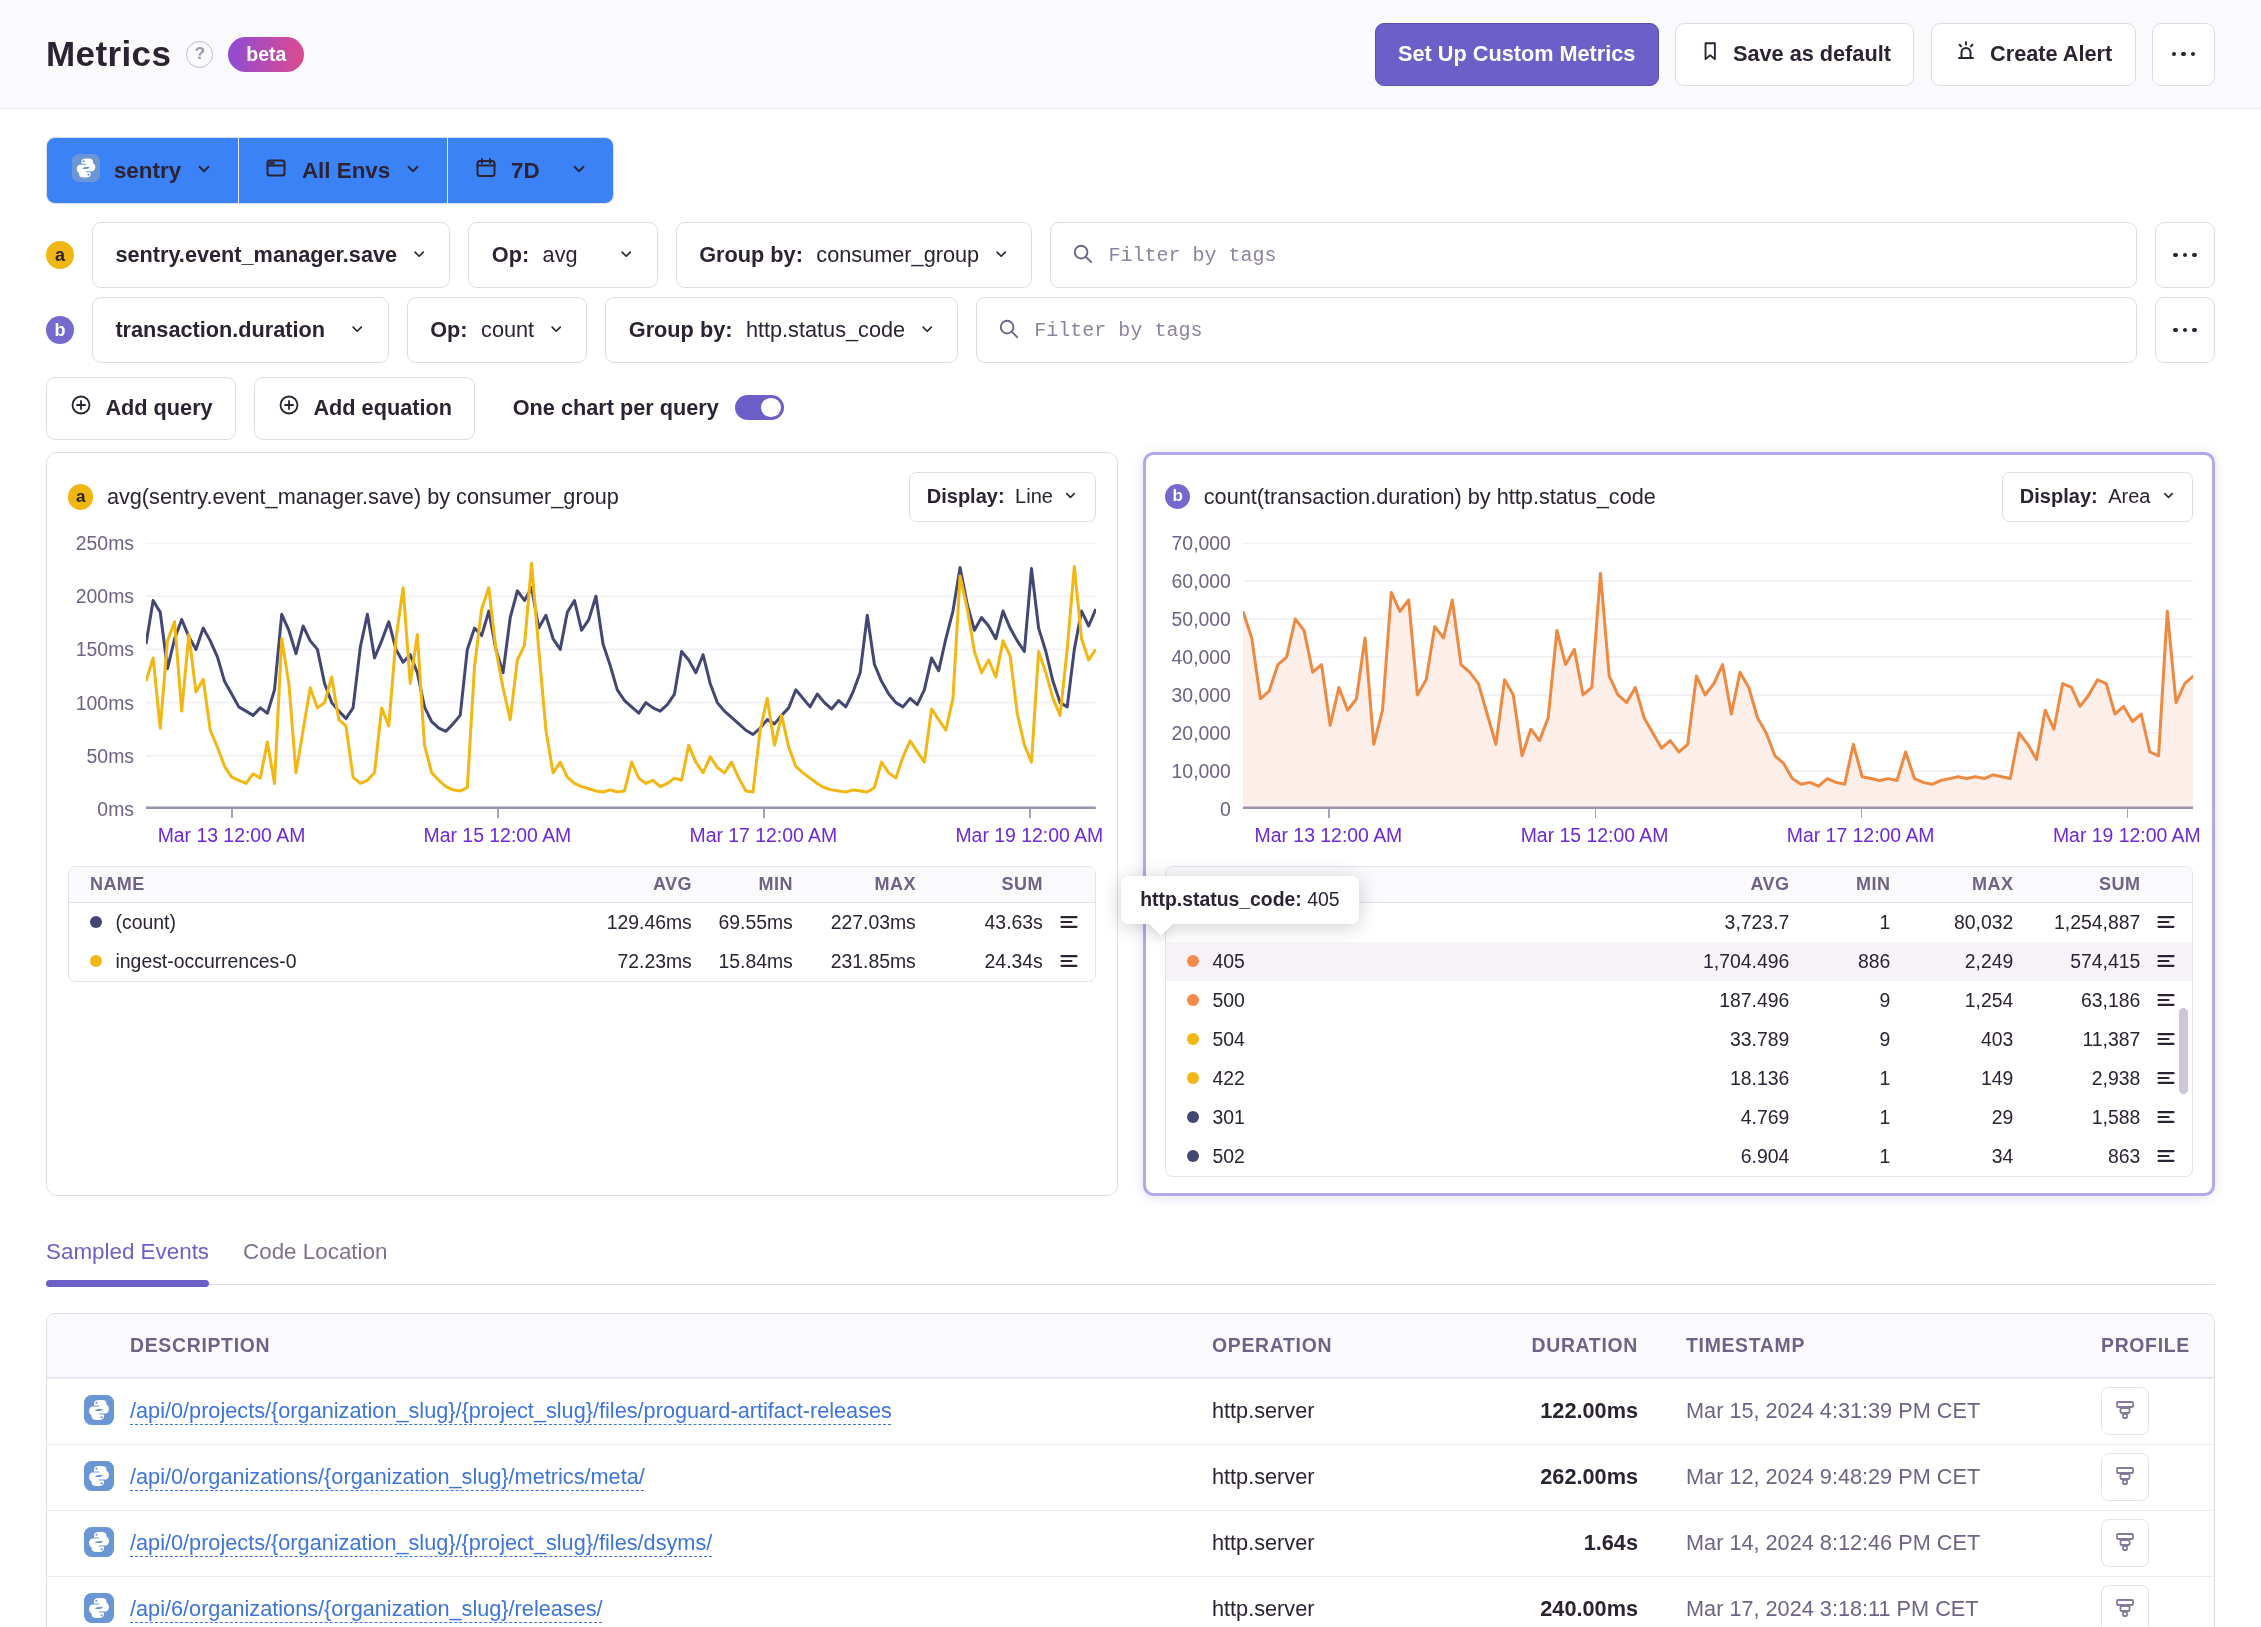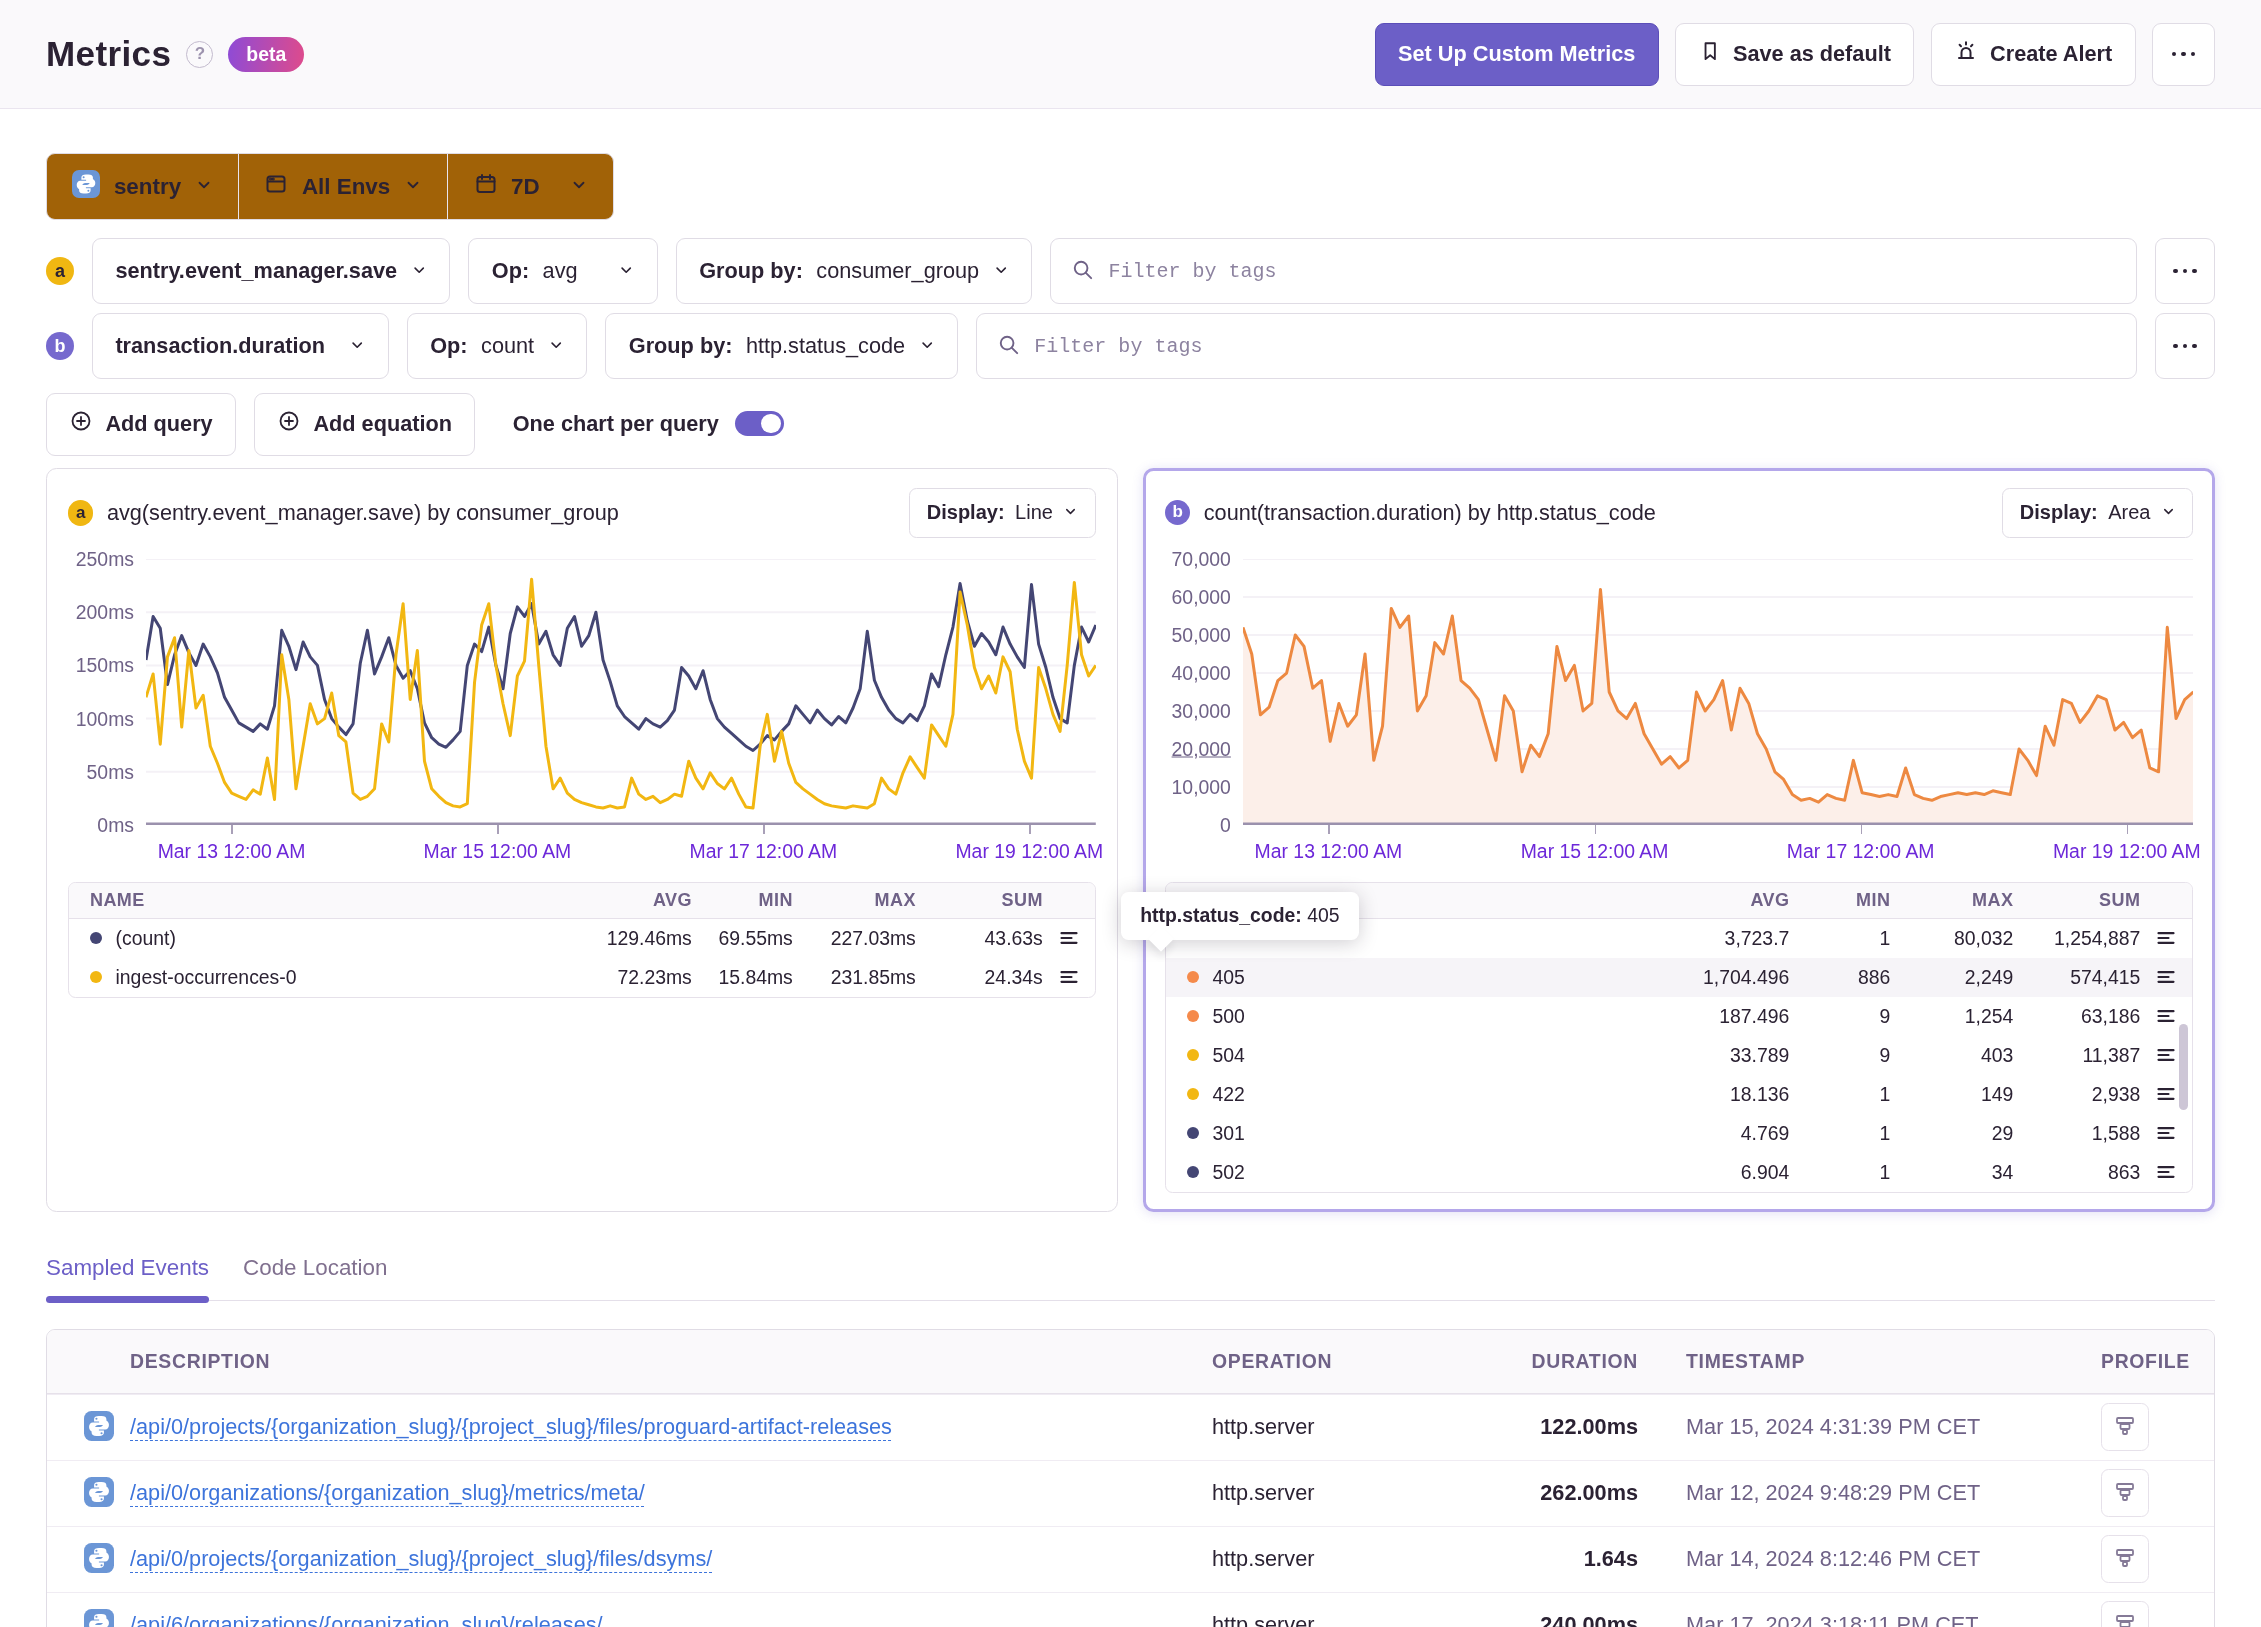--- a/index.html
+++ b/index.html
@@ -21,22 +21,22 @@
     font-size:21.7px; font-weight:bold; color:#2B2233; display:inline-flex;
     align-items:center; gap:12px; padding:0 22.4px; cursor:pointer; }
   .btn.primary { background:#6C5FC7; border-color:#5B4EB8; color:#fff; }
   .btn.icon-only { width:63px; padding:0; justify-content:center; }
   .dots { display:flex; gap:5.2px; }
   .dots i { width:4.5px; height:4.5px; border-radius:50%; background:#2B2233; }
 
   .content { padding:0 46px; }
 
   
-  .pill-group { margin-top:44px; display:inline-flex; align-items:stretch;
-    border:1.5px solid #E0DCE5; border-radius:9px; height:67px; background:#a16207; }
+  .pill-group { margin-top:28px; display:inline-flex; align-items:stretch;
+    border:1.5px solid #E0DCE5; border-radius:9px; height:67px; background:#3b82f6; }
   .pill-seg { display:flex; align-items:center; gap:13.5px; padding:0 25.4px;
     font-size:22.4px; font-weight:bold; }
   .pill-seg + .pill-seg { border-left:1.5px solid #E9E4EE; }
   .chev { flex:none; }
 
   
   .query-row { display:flex; align-items:center; margin-top:18px; gap:18px; }
   .query-row.second { margin-top:9px; }
   .qbadge { width:28px; height:28px; border-radius:50%; font-size:18px; font-weight:bold;
     display:flex; align-items:center; justify-content:center; flex:none; }
@@ -427,21 +427,21 @@
               </svg></span>
         </div>
       </div>
       <div class="chart-wrap">
         <div class="ylabels">
             <span class="ylab" style="top: 0px;">70,000</span>
             <span class="ylab" style="top: 38px;">60,000</span>
             <span class="ylab" style="top: 76px;">50,000</span>
             <span class="ylab" style="top: 114px;">40,000</span>
             <span class="ylab" style="top: 152px;">30,000</span>
-            <span class="ylab" style="top: 190px; text-decoration: underline;">20,000</span>
+            <span class="ylab" style="top: 190px;">20,000</span>
             <span class="ylab" style="top: 228px;">10,000</span>
             <span class="ylab" style="top: 266px;">0</span>
           </div>
         <div class="plot-area">
           <svg preserveAspectRatio="none" viewBox="0 0 1000 356">
               <line x1="0" x2="1000" y1="0" y2="0" stroke="#F4F1F6" stroke-width="2" vector-effect="non-scaling-stroke"></line>
               <line x1="0" x2="1000" y1="50.857142857142875" y2="50.857142857142875" stroke="#F4F1F6" stroke-width="2" vector-effect="non-scaling-stroke"></line>
               <line x1="0" x2="1000" y1="101.71428571428571" y2="101.71428571428571" stroke="#F4F1F6" stroke-width="2" vector-effect="non-scaling-stroke"></line>
               <line x1="0" x2="1000" y1="152.57142857142858" y2="152.57142857142858" stroke="#F4F1F6" stroke-width="2" vector-effect="non-scaling-stroke"></line>
               <line x1="0" x2="1000" y1="203.42857142857142" y2="203.42857142857142" stroke="#F4F1F6" stroke-width="2" vector-effect="non-scaling-stroke"></line>

